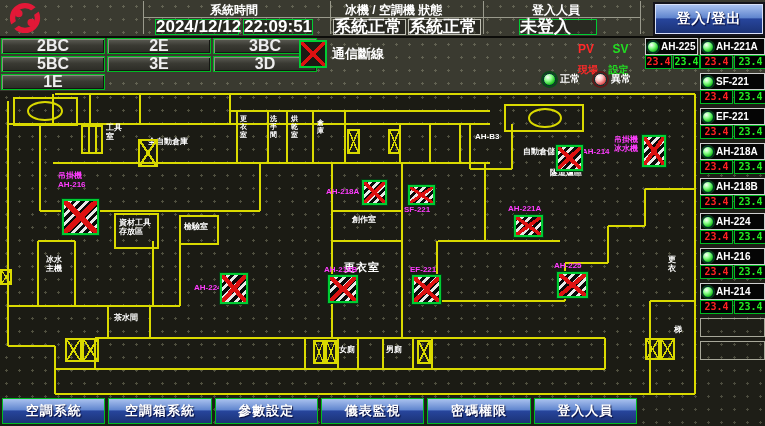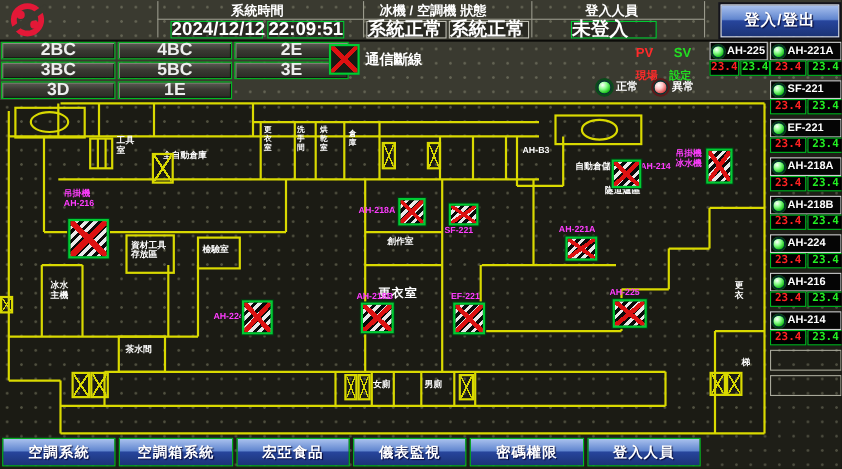--- a/index.html
+++ b/index.html
@@ -122,21 +122,20 @@
 
   <div class="hlabel" style="left:532px">登入人員</div>
   <div class="hbox" style="left:519px;width:76px">未登入</div>
 
   <div id="login-btn" class="blue-btn">登入/登出</div>
 </div>
 
 <div id="nav-strip" class="dots-gray">
   <div id="floor-grid">
       <div class="floor-btn">2BC</div>
-      <div class="floor-btn">4BC</div>
       <div class="floor-btn">2E</div>
       <div class="floor-btn">3BC</div>
       <div class="floor-btn">5BC</div>
       <div class="floor-btn">3E</div>
       <div class="floor-btn">3D</div>
       <div class="floor-btn">1E</div>
     </div>
 
   <div id="comm-legend">
     <div id="comm-icon"></div>
@@ -316,17 +315,17 @@
     </div>
     <div class="temp-box" style="left: 55px; top: 262px; width: 31px;">23.4</div>
     <div class="temp-box sv" style="left: 89px; top: 262px; width: 31px;">23.4</div>
     <div class="empty-box" style="left: 55px; top: 280px;"></div>
     <div class="empty-box" style="left: 55px; top: 303px;"></div>
   </div>
 
 <div id="tab-bar">
     <div class="blue-btn tab-btn">空調系統</div>
     <div class="blue-btn tab-btn">空調箱系統</div>
-    <div class="blue-btn tab-btn">宏亞食品</div>
+    <div class="blue-btn tab-btn">參數設定</div>
     <div class="blue-btn tab-btn">儀表監視</div>
     <div class="blue-btn tab-btn">密碼權限</div>
     <div class="blue-btn tab-btn">登入人員</div>
   </div>
 
 </body></html>

